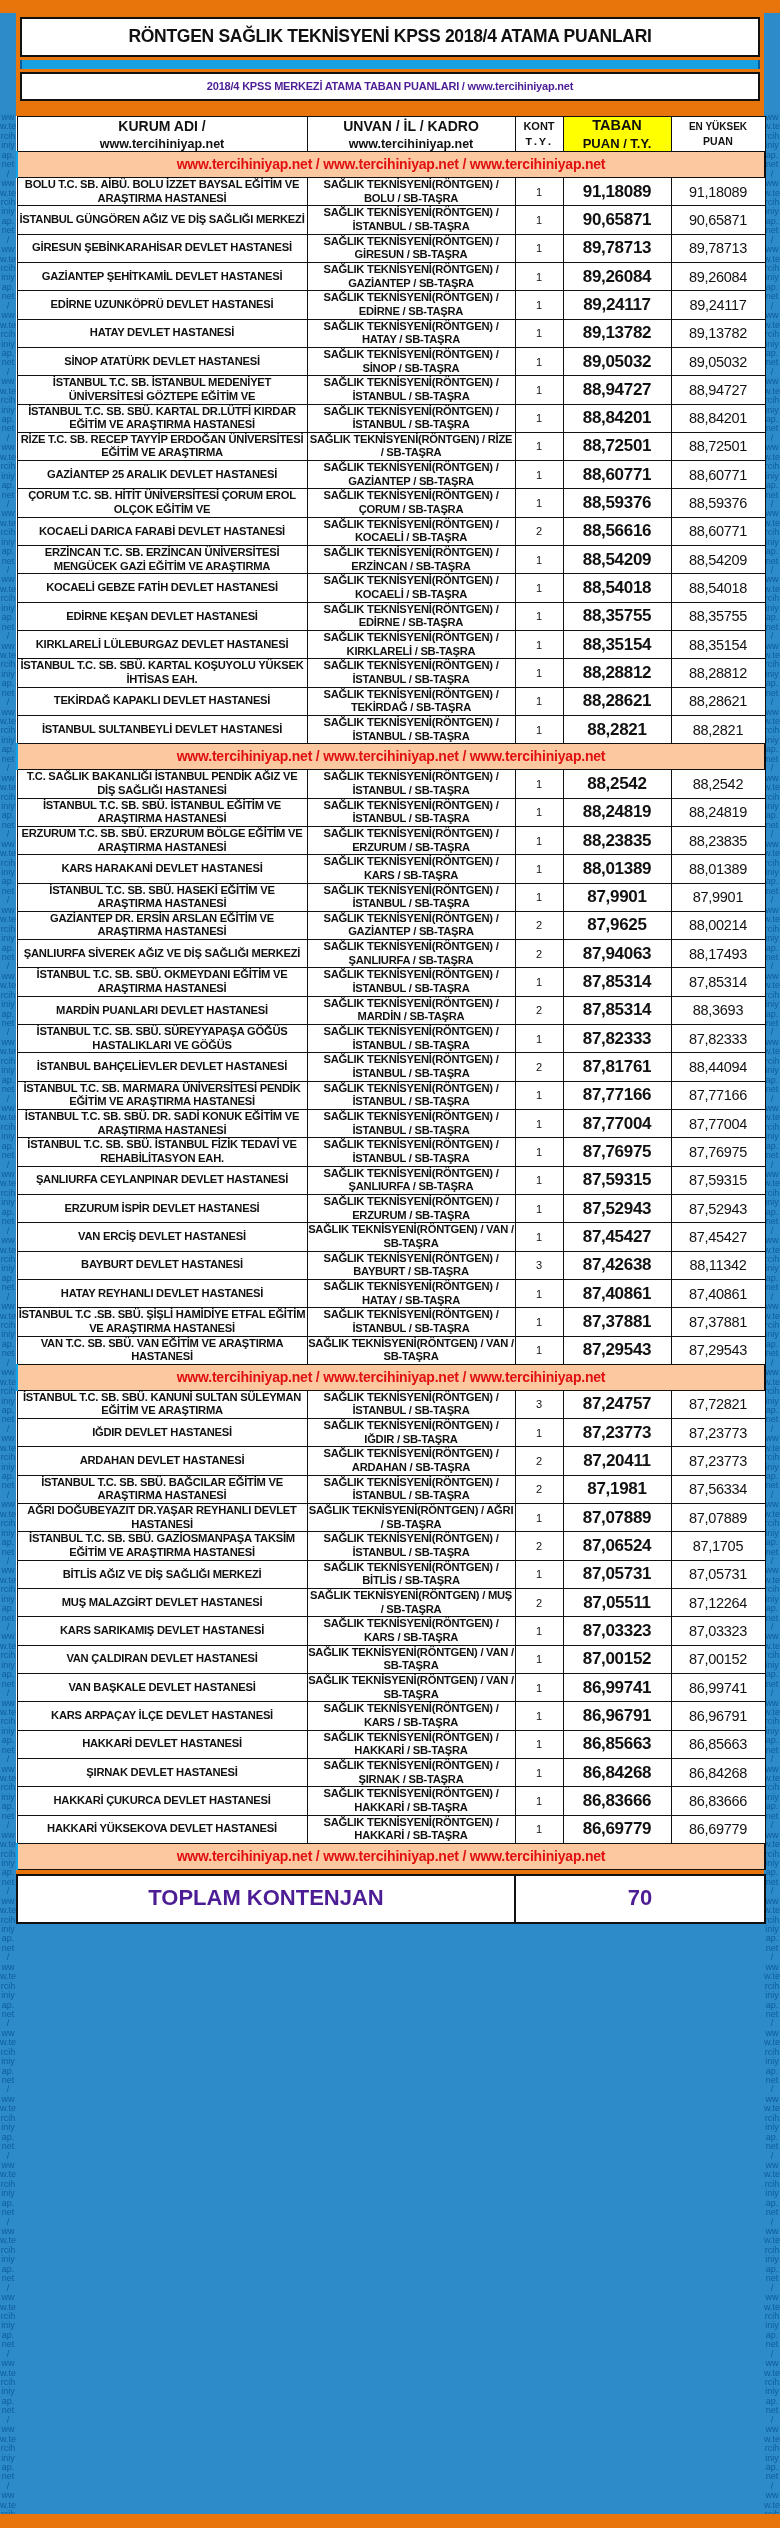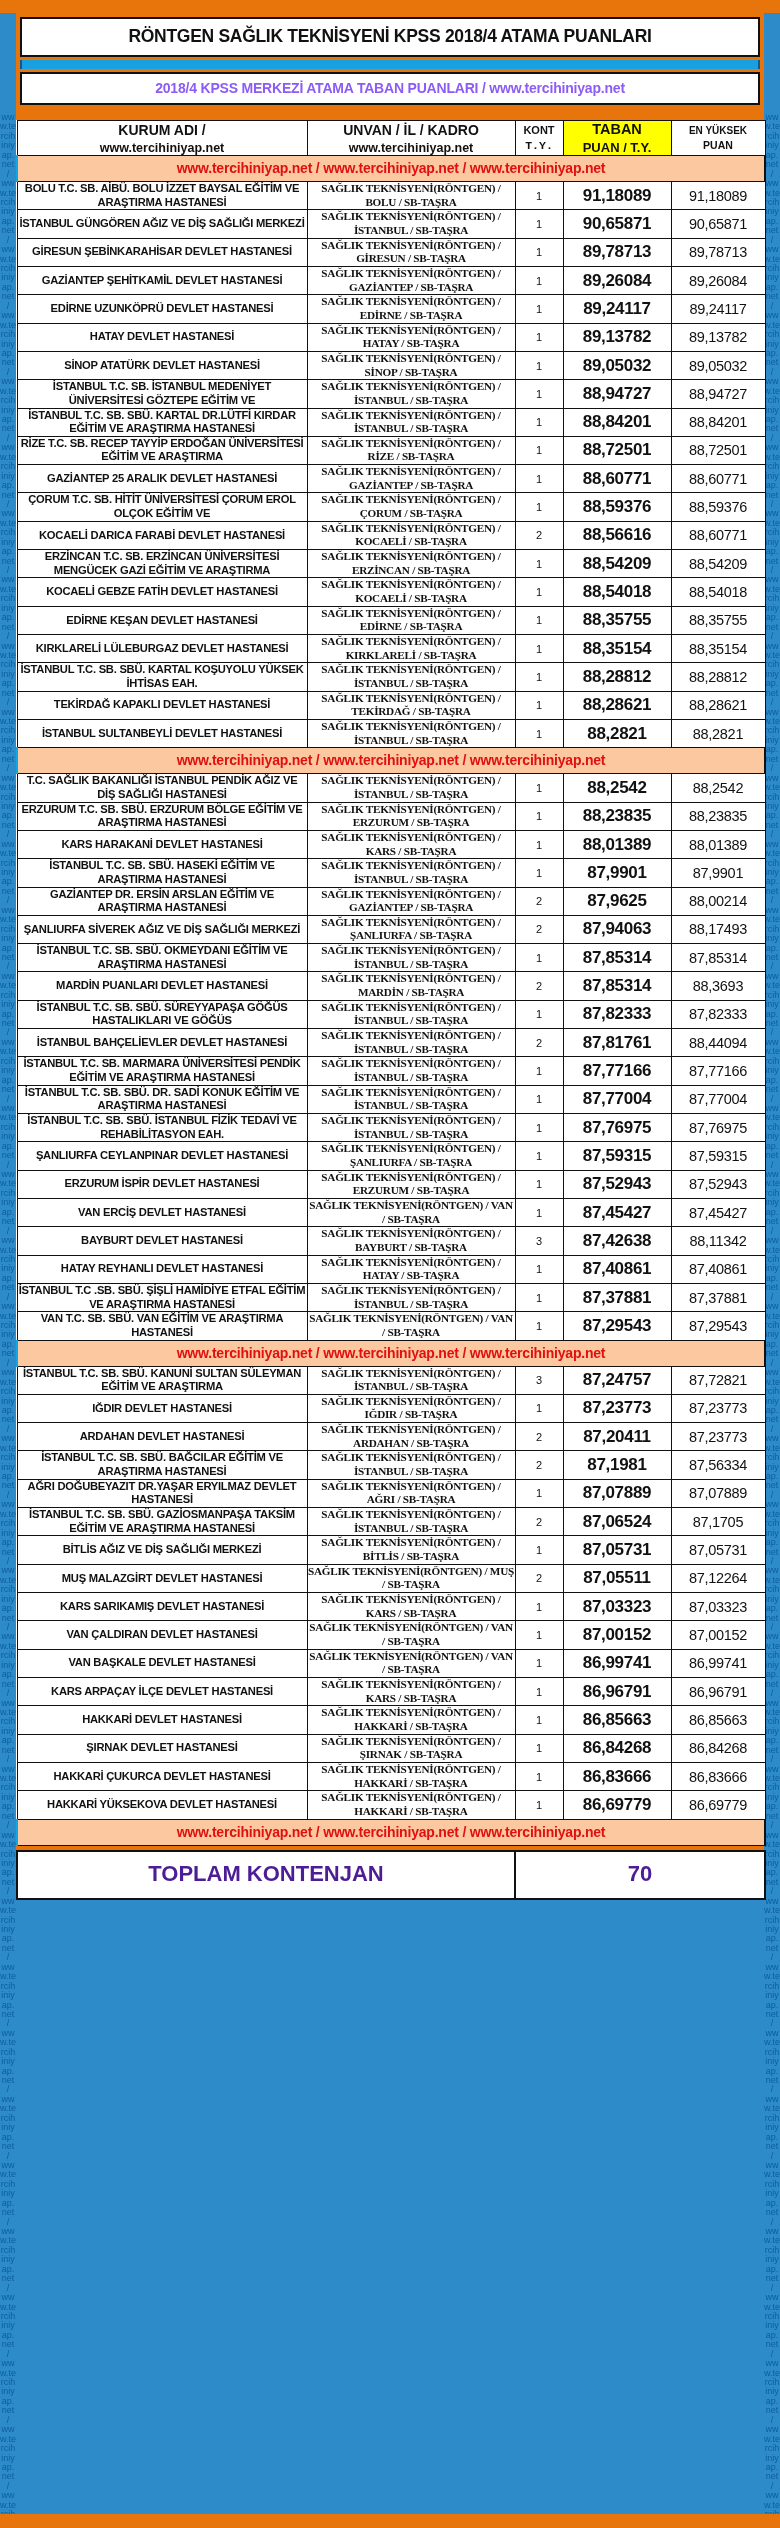--- a/index.html
+++ b/index.html
@@ -68,24 +68,24 @@
     background: #18a0e0;
     border-left: 2px solid #0a5a99;
     border-right: 2px solid #0a5a99;
   }
   .subtitle-wrap { background: #e8740c; padding: 0 4px 4px 4px; }
   .subtitle-box {
     background: #ffffff;
     border: 2px solid #111;
     text-align: center;
     font-weight: bold;
-    font-size: 14px;
+    font-size: 11px;
     letter-spacing: -0.2px;
     padding: 6px 2px 7px 2px;
-    color: #8b5cf6;
+    color: #4c1d95;
   }
   .orange-gap { background: #e8740c; height: 11px; }
 
   table.main {
     width: 748px;
     border-collapse: collapse;
     table-layout: fixed;
     background: #ffffff;
   }
   table.main td, table.main th {
@@ -146,21 +146,20 @@
     letter-spacing: -0.25px;
   }
   td.unvan {
     text-align: center;
     font-size: 11.2px;
     font-weight: bold;
     line-height: 1.22;
     padding: 3px 2px;
     border-right: 3px solid #2e8bc9;
     letter-spacing: -0.25px;
-    font-family: Liberation Serif, serif;
   }
   td.kont {
     text-align: center;
     font-size: 11px;
     padding: 2px;
     border-right: 3px solid #2e8bc9;
   }
   td.taban {
     text-align: center;
     font-size: 17px;
@@ -406,20 +405,27 @@
             <td colspan="5">www.tercihiniyap.net / www.tercihiniyap.net / www.tercihiniyap.net</td>
           </tr>
           <tr class="data-row">
             <td class="kurum">T.C. SAĞLIK BAKANLIĞI İSTANBUL PENDİK AĞIZ VE DİŞ SAĞLIĞI HASTANESİ</td>
             <td class="unvan">SAĞLIK TEKNİSYENİ(RÖNTGEN) / İSTANBUL / SB-TAŞRA</td>
             <td class="kont">1</td>
             <td class="taban">88,2542</td>
             <td class="enyuk">88,2542</td>
           </tr>
           <tr class="data-row">
+            <td class="kurum">İSTANBUL T.C. SB. SBÜ. İSTANBUL EĞİTİM VE ARAŞTIRMA HASTANESİ</td>
+            <td class="unvan">SAĞLIK TEKNİSYENİ(RÖNTGEN) / İSTANBUL / SB-TAŞRA</td>
+            <td class="kont">1</td>
+            <td class="taban">88,24819</td>
+            <td class="enyuk">88,24819</td>
+          </tr>
+          <tr class="data-row">
             <td class="kurum">ERZURUM T.C. SB. SBÜ. ERZURUM BÖLGE EĞİTİM VE ARAŞTIRMA HASTANESİ</td>
             <td class="unvan">SAĞLIK TEKNİSYENİ(RÖNTGEN) / ERZURUM / SB-TAŞRA</td>
             <td class="kont">1</td>
             <td class="taban">88,23835</td>
             <td class="enyuk">88,23835</td>
           </tr>
           <tr class="data-row">
             <td class="kurum">KARS HARAKANİ DEVLET HASTANESİ</td>
             <td class="unvan">SAĞLIK TEKNİSYENİ(RÖNTGEN) / KARS / SB-TAŞRA</td>
             <td class="kont">1</td>
@@ -570,21 +576,21 @@
             <td class="enyuk">87,23773</td>
           </tr>
           <tr class="data-row">
             <td class="kurum">İSTANBUL T.C. SB. SBÜ. BAĞCILAR EĞİTİM VE ARAŞTIRMA HASTANESİ</td>
             <td class="unvan">SAĞLIK TEKNİSYENİ(RÖNTGEN) / İSTANBUL / SB-TAŞRA</td>
             <td class="kont">2</td>
             <td class="taban">87,1981</td>
             <td class="enyuk">87,56334</td>
           </tr>
           <tr class="data-row">
-            <td class="kurum">AĞRI DOĞUBEYAZIT DR.YAŞAR ERYILMAZ DEVLET HASTANESİ</td>
+            <td class="kurum">AĞRI DOĞUBEYAZIT DR.YAŞAR REYHANLI DEVLET HASTANESİ</td>
             <td class="unvan">SAĞLIK TEKNİSYENİ(RÖNTGEN) / AĞRI / SB-TAŞRA</td>
             <td class="kont">1</td>
             <td class="taban">87,07889</td>
             <td class="enyuk">87,07889</td>
           </tr>
           <tr class="data-row">
             <td class="kurum">İSTANBUL T.C. SB. SBÜ. GAZİOSMANPAŞA TAKSİM EĞİTİM VE ARAŞTIRMA HASTANESİ</td>
             <td class="unvan">SAĞLIK TEKNİSYENİ(RÖNTGEN) / İSTANBUL / SB-TAŞRA</td>
             <td class="kont">2</td>
             <td class="taban">87,06524</td>

